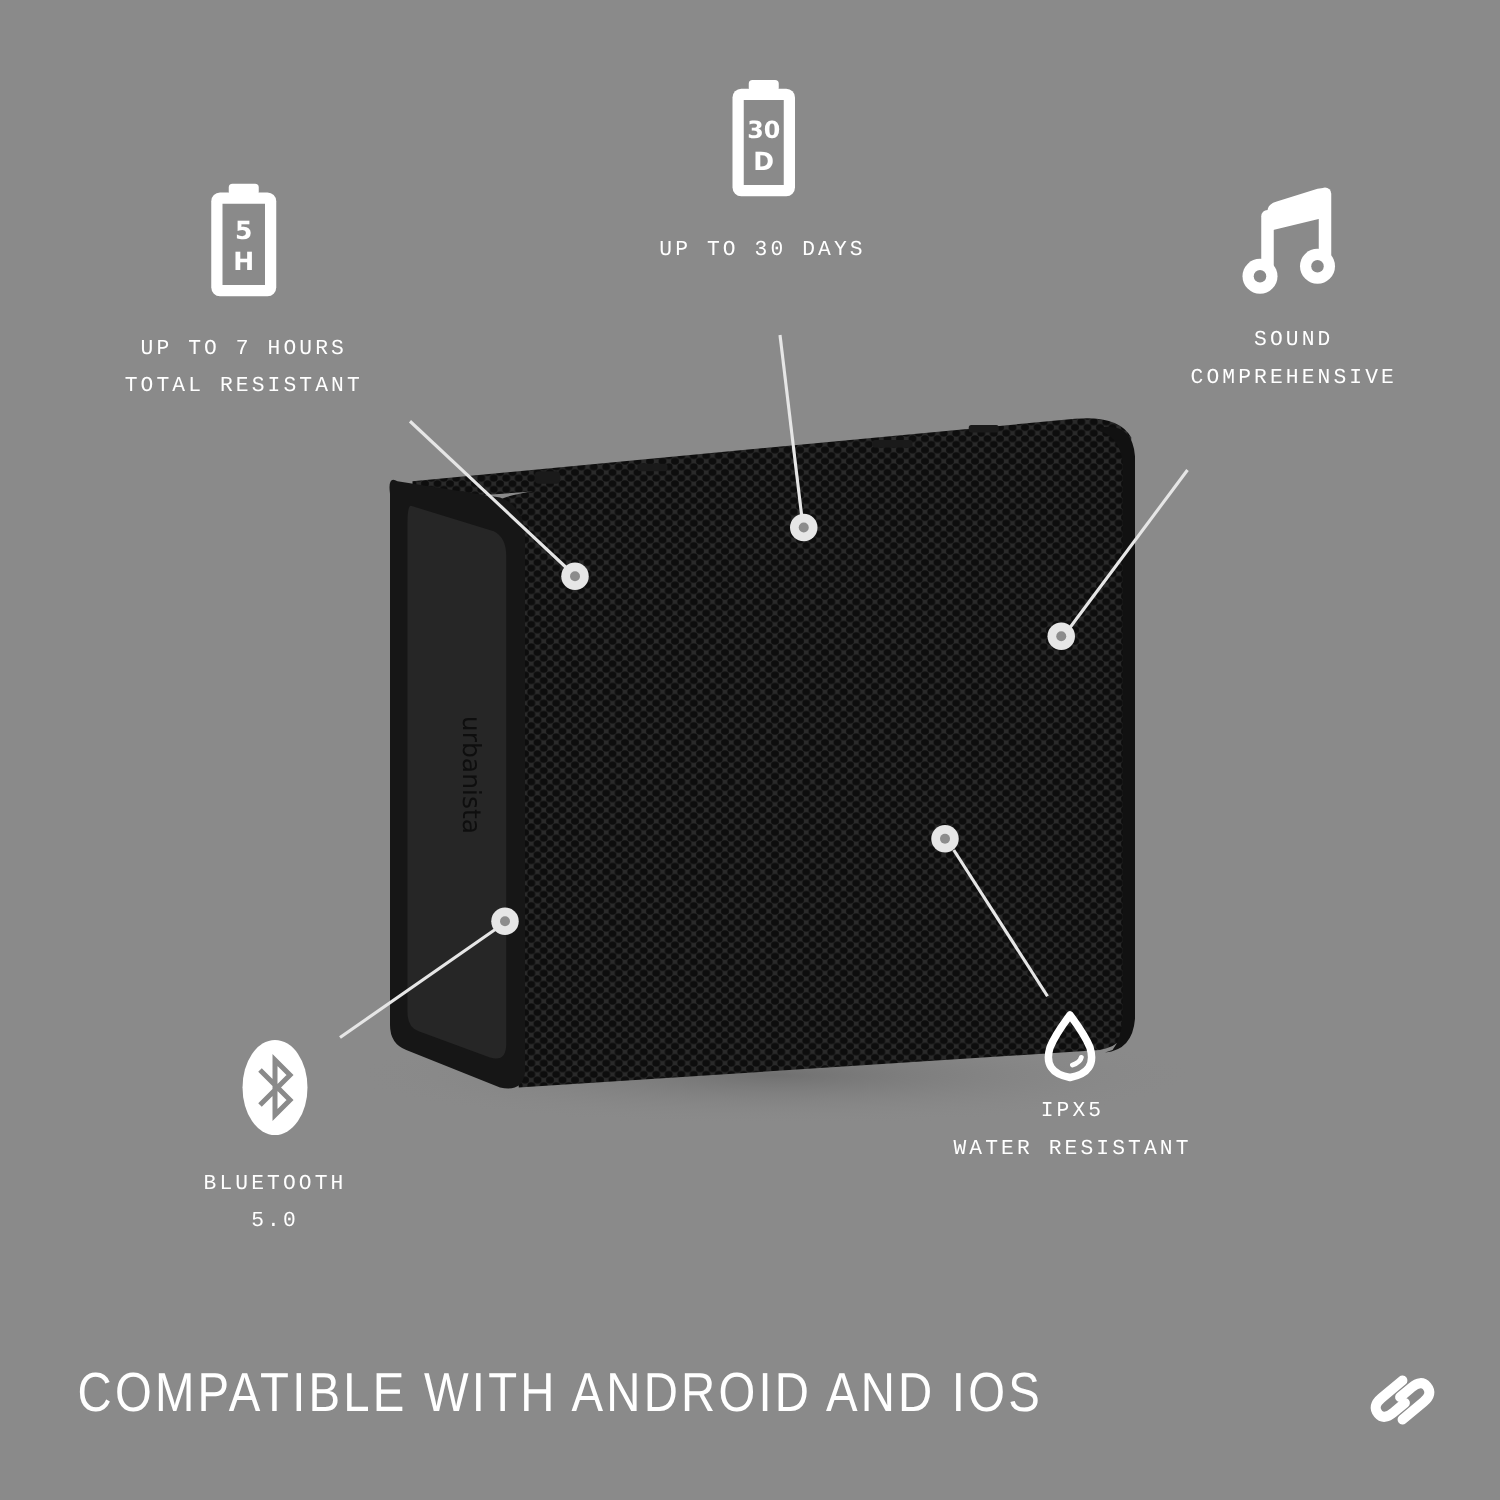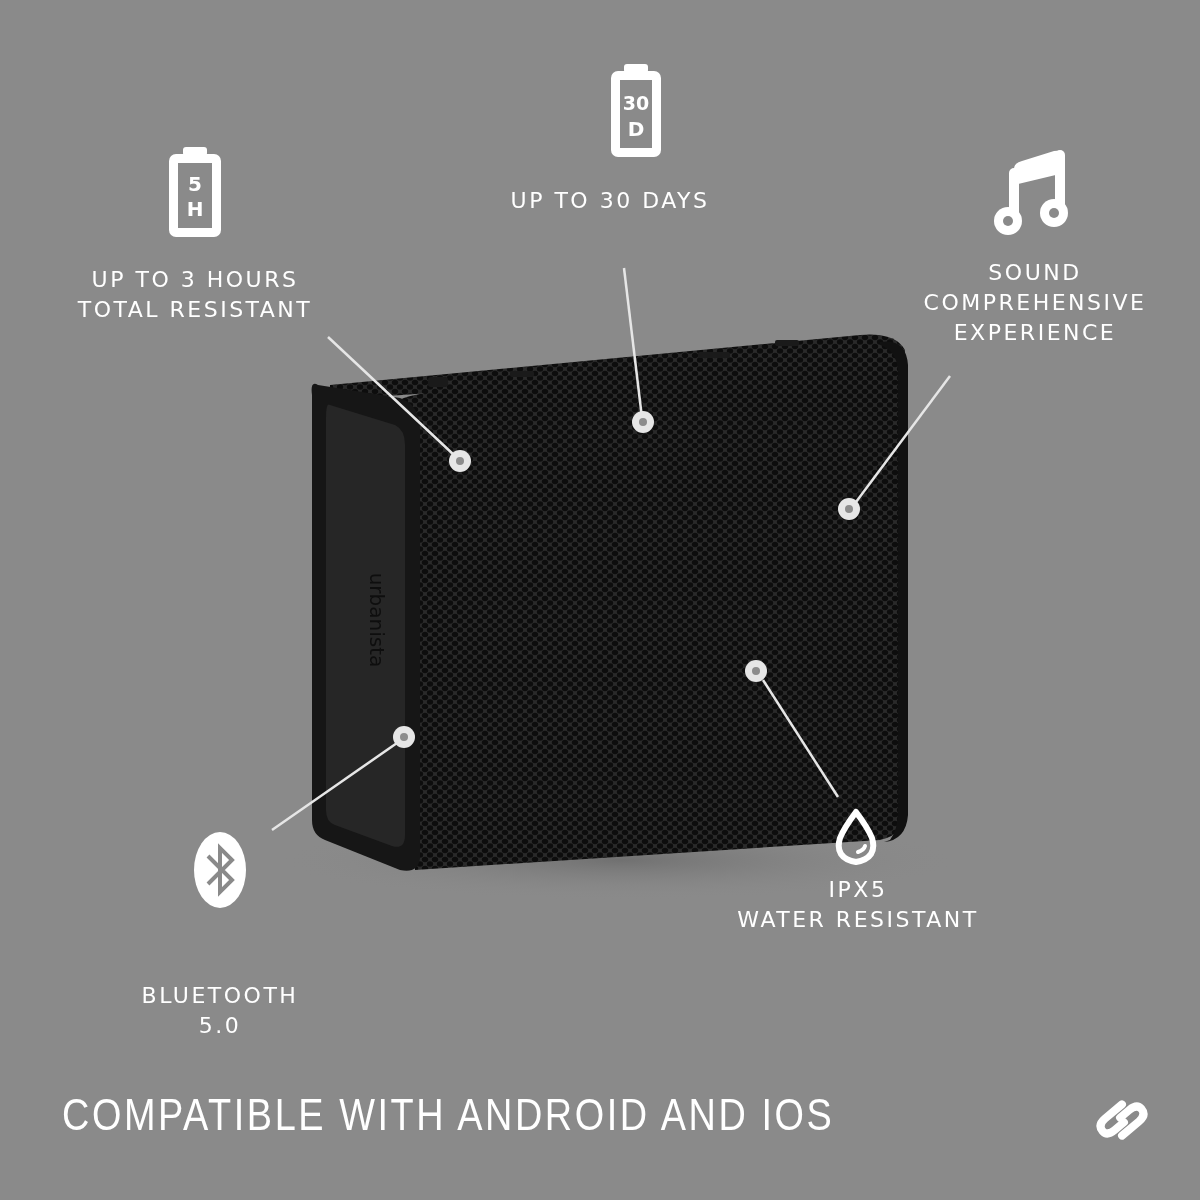--- a/index.html
+++ b/index.html
@@ -1,19 +1,19 @@
 <!DOCTYPE html>
 <html><head>
 <meta charset="utf-8">
 <style>
   html, body { margin:0; padding:0; }
   body { width:1200px; height:1200px; background:#8a8a8a; position:relative; overflow:hidden;
          font-family:"DejaVu Sans", sans-serif; color:#fff; }
   .abs { position:absolute; }
-  .label { position:absolute; text-align:center; font-size:22px; letter-spacing:2.5px; line-height:30px; color:#fff; white-space:nowrap; }
+  .label { position:absolute; text-align:center; font-size:17px; letter-spacing:2.5px; line-height:30px; color:#fff; white-space:nowrap;font-family:Liberation Mono, monospace; }
   .footer { position:absolute; left:62px; top:1090px; font-family:"Liberation Sans", sans-serif; font-size:44px; letter-spacing:3px; transform:scaleX(0.86); transform-origin:left center; white-space:nowrap; color:#fff; }
   svg { display:block; }
   .marker { position:absolute; width:22px; height:22px; border-radius:50%; background:#e6e6e6; box-sizing:border-box; }
   .marker::after { content:""; position:absolute; left:7px; top:7px; width:8px; height:8px; border-radius:50%; background:#8c8c8c; }
 </style>
 </head>
 <body>
 
 <svg class="abs" style="left:0;top:0" width="1200" height="1200" viewBox="0 0 1200 1200">
   <defs>
@@ -67,25 +67,25 @@
 <div class="abs" style="left:60px;top:145px;width:270px;">
   <svg width="60" height="95" viewBox="0 0 60 95" style="margin:0 auto;">
     <rect x="18" y="2" width="24" height="9" rx="3" fill="#fff"></rect>
     <rect x="4" y="9" width="52" height="83" rx="7" fill="#fff"></rect>
     <rect x="13" y="18" width="34" height="65" fill="#8a8a8a"></rect>
     <text x="30" y="46" text-anchor="middle" font-size="20" font-weight="bold" fill="#fff" font-family="DejaVu Sans, sans-serif">5</text>
     <text x="30" y="71" text-anchor="middle" font-size="20" font-weight="bold" fill="#fff" font-family="DejaVu Sans, sans-serif">H</text>
   </svg>
 </div>
 <div class="label" style="left:60px;top:265px;width:270px;">
-  <div>UP TO 3 HOURS</div>
+  <div>UP TO 7 HOURS</div>
   <div>TOTAL RESISTANT</div>
 </div>
 
-<div class="abs" style="left:608px;top:62px;width:56px;">
+<div class="abs" style="left:583px;top:62px;width:56px;">
   <svg width="56" height="98" viewBox="0 0 56 98">
     <rect x="16" y="2" width="24" height="9" rx="3" fill="#fff"></rect>
     <rect x="3" y="9" width="50" height="86" rx="7" fill="#fff"></rect>
     <rect x="12" y="18" width="32" height="68" fill="#8a8a8a"></rect>
     <text x="28" y="48" text-anchor="middle" font-size="19" font-weight="bold" fill="#fff" font-family="DejaVu Sans, sans-serif">30</text>
     <text x="28" y="74" text-anchor="middle" font-size="20" font-weight="bold" fill="#fff" font-family="DejaVu Sans, sans-serif">D</text>
   </svg>
 </div>
 <div class="label" style="left:470px;top:186px;width:280px;">
   <div>UP TO 30 DAYS</div>
@@ -98,30 +98,29 @@
     <path d="M22 24 Q22 18 30 16 L62 6 Q72 4 72 14 L72 28 L22 40 Z" fill="#fff"></path>
     <circle cx="16" cy="76" r="14" fill="#fff"></circle>
     <circle cx="16" cy="76" r="5" fill="#8a8a8a"></circle>
     <circle cx="62" cy="68" r="14" fill="#fff"></circle>
     <circle cx="62" cy="68" r="5" fill="#8a8a8a"></circle>
   </svg>
 </div>
 <div class="label" style="left:900px;top:258px;width:270px;">
   <div>SOUND</div>
   <div>COMPREHENSIVE</div>
-  <div>EXPERIENCE</div>
 </div>
 
 <div class="abs" style="left:192px;top:830px;">
   <svg width="56" height="80" viewBox="0 0 56 80">
     <ellipse cx="28" cy="40" rx="26" ry="38" fill="#fff"></ellipse>
     <path d="M16 26 L40 50 L28 62 L28 18 L40 30 L16 54" stroke="#8a8a8a" stroke-width="4" fill="none" stroke-linejoin="miter"></path>
   </svg>
 </div>
-<div class="label" style="left:120px;top:981px;width:200px;">
+<div class="label" style="left:120px;top:933px;width:200px;">
   <div>BLUETOOTH</div>
   <div>5.0</div>
 </div>
 
 <div class="abs" style="left:834px;top:808px;">
   <svg width="44" height="58" viewBox="0 0 44 58">
     <path d="M22 4 Q34 20 38 30 Q44 50 22 54 Q0 50 6 30 Q10 20 22 4 Z" stroke="#fff" stroke-width="6" fill="none" stroke-linejoin="round"></path>
     <path d="M24 44 Q30 42 31 38" stroke="#fff" stroke-width="4" fill="none" stroke-linecap="round"></path>
   </svg>
 </div>

